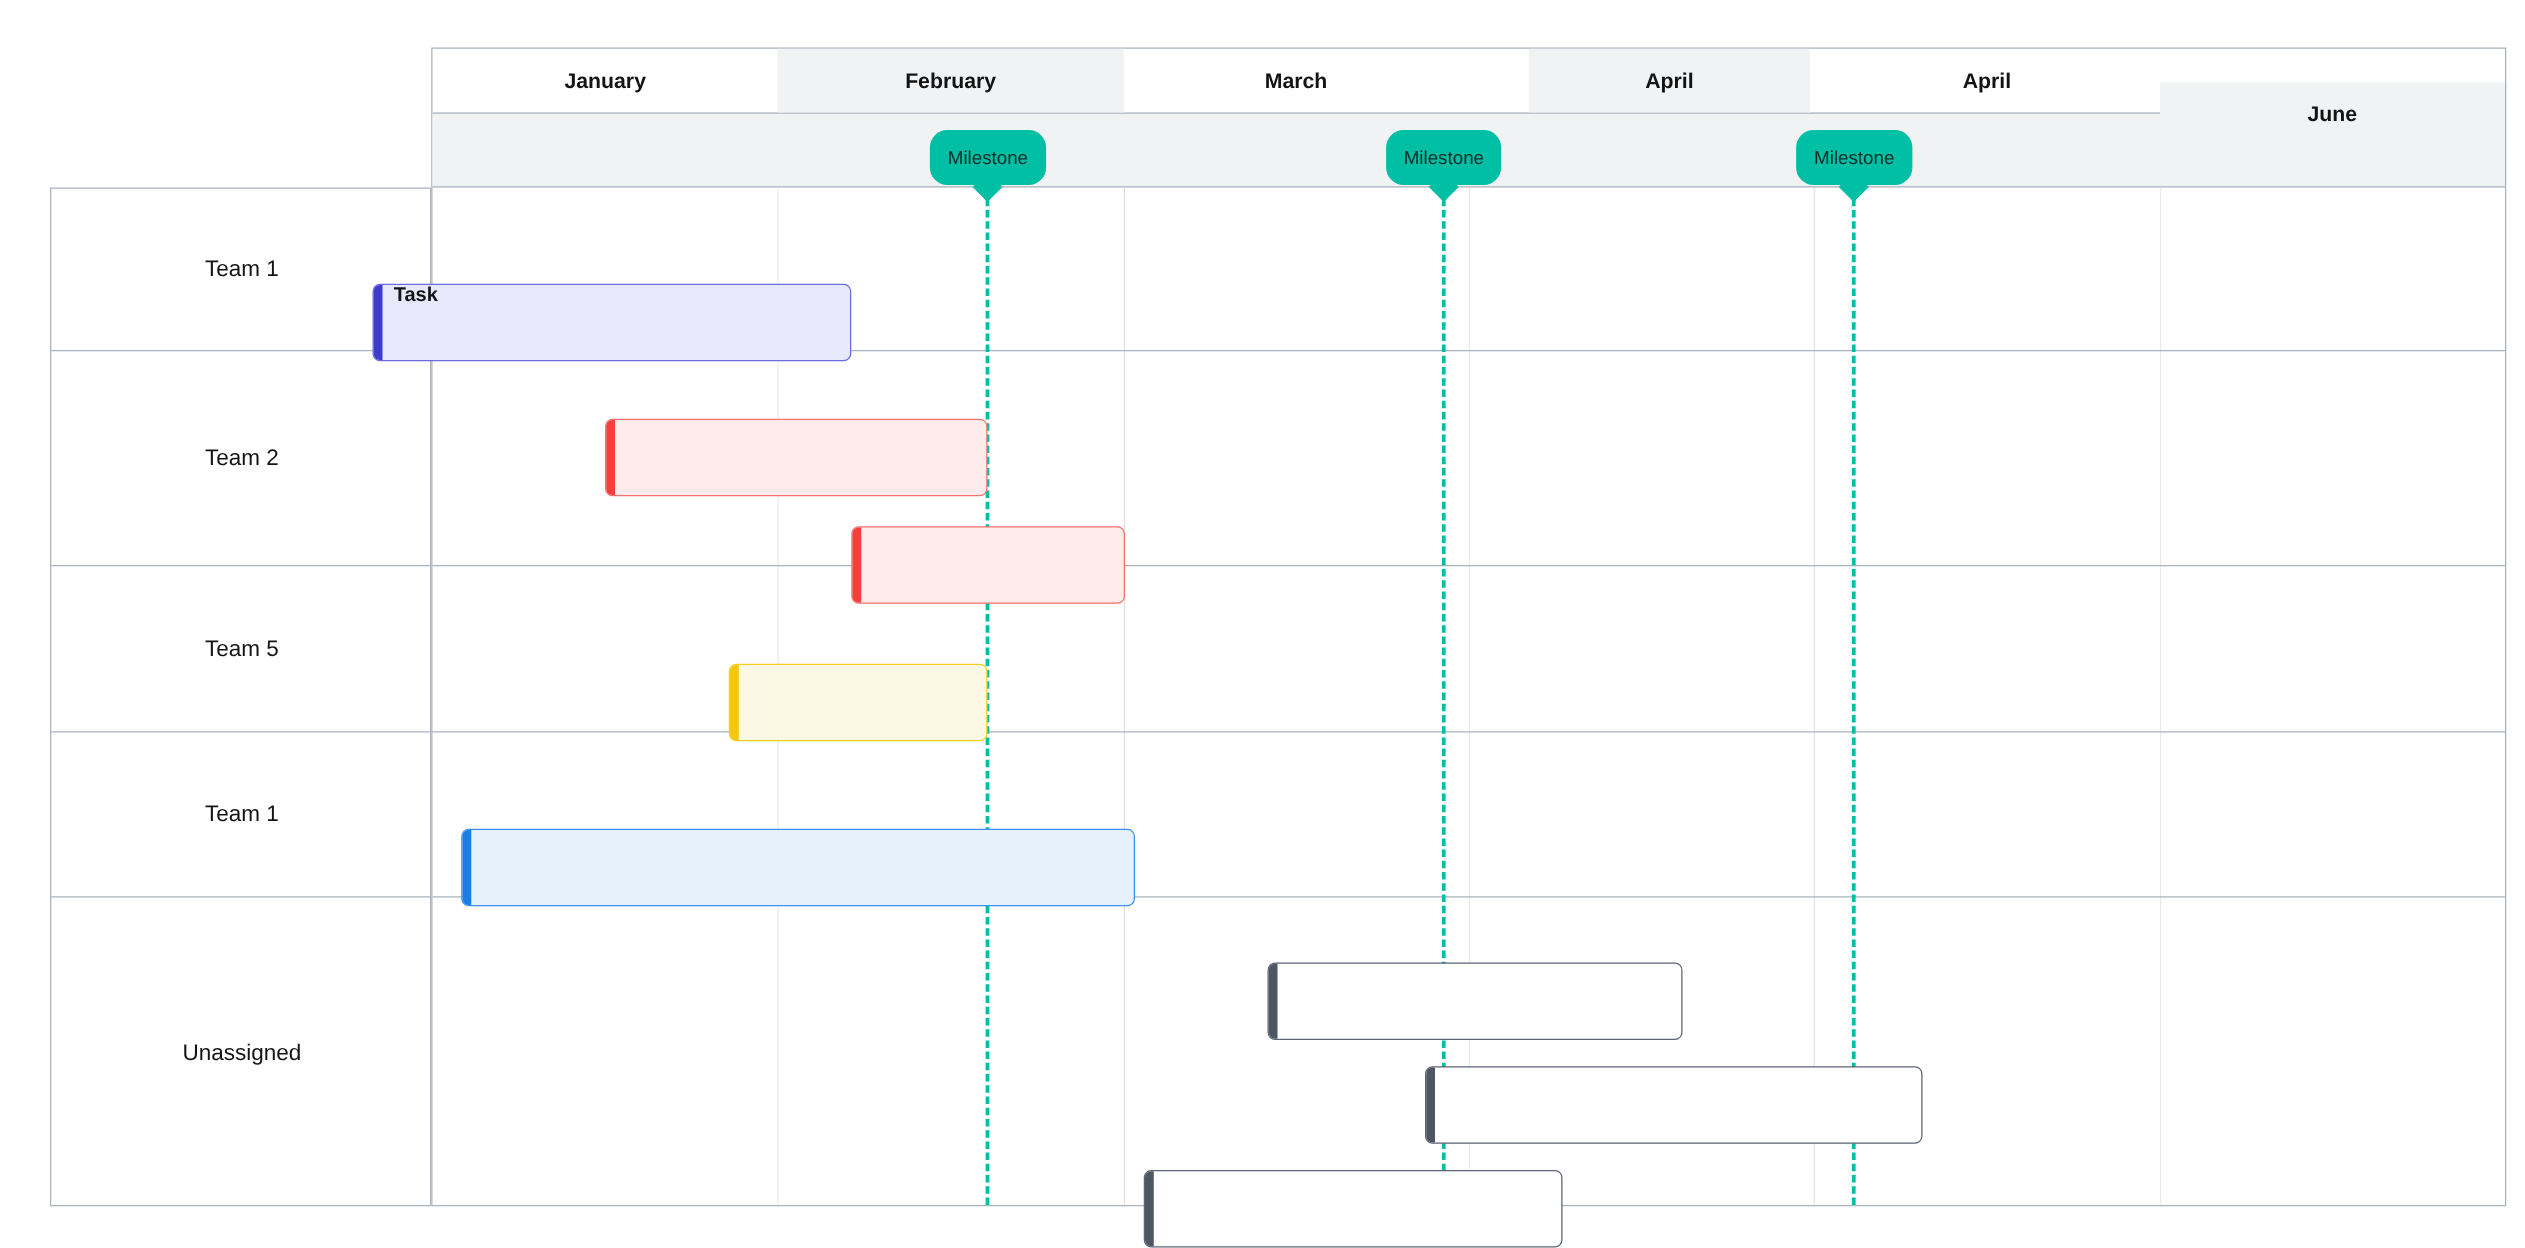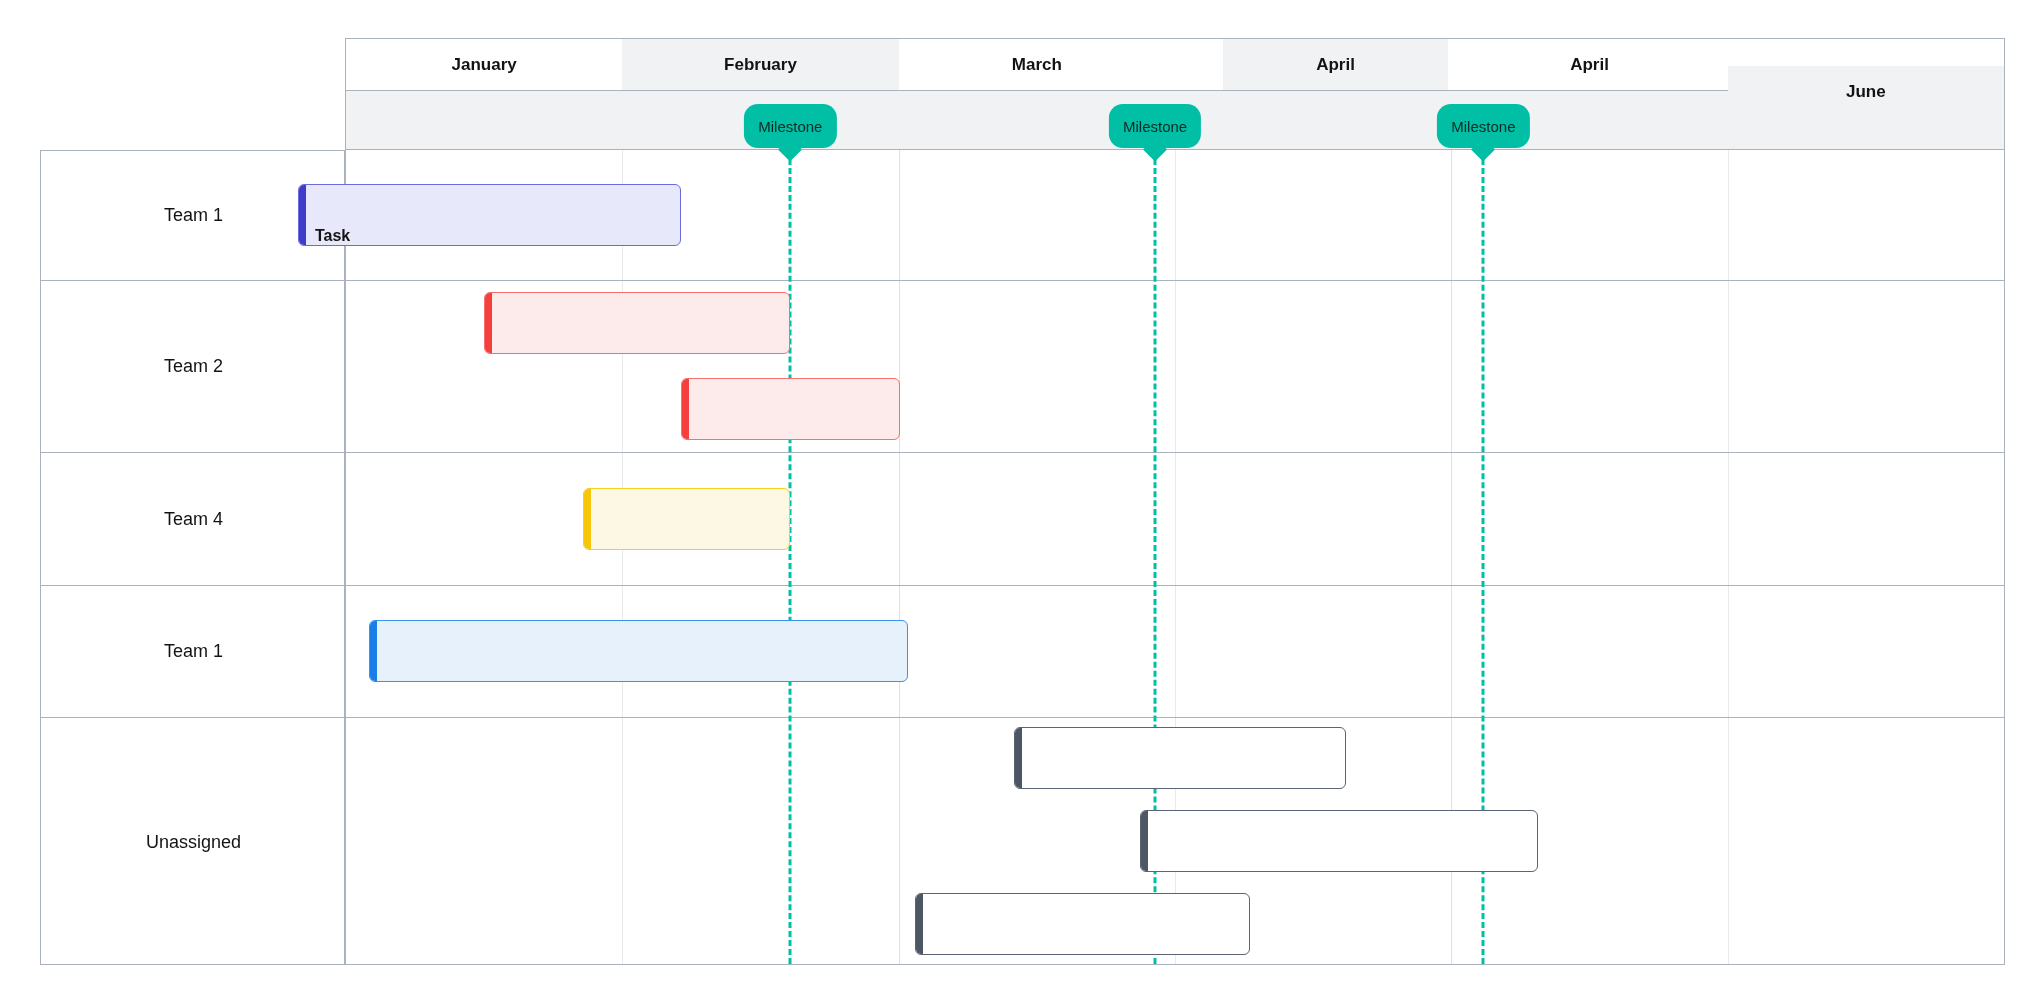--- a/index.html
+++ b/index.html
@@ -63,40 +63,40 @@
 
   
   .body-area{position:absolute;left:0;top:111px;width:1658px;height:814px;}
   .col-sep{position:absolute;top:0;width:1px;background:#e9eaec;height:100%;}
   .col-sep.major{background:#dfe1e4;}
   .row-sep{position:absolute;left:0;width:100%;height:1px;background:#a9b2bd;}
 
   
   .bar{
     position:absolute;box-sizing:border-box;border-radius:6px;
-    display:flex;align-items:flex-end;
+    display:flex;align-items:flex-start;margin-top:43px;
   }
   .bar .accent{
     position:absolute;left:0;top:0;bottom:0;width:7px;
     border-radius:5px 0 0 5px;
   }
   .bar-label{
     position:relative;margin-left:16px;font-size:16px;font-weight:bold;
     color:#141414;white-space:nowrap;
   }
 </style>
 </head>
 <body>
 
 <div id="gantt">
 
   <div class="label-col">
       <div class="row-label" style="top: 0px; height: 130px;">Team 1</div>
       <div class="row-label" style="top: 130px; height: 172px;">Team 2</div>
-      <div class="row-label" style="top: 302px; height: 133px;">Team 4</div>
+      <div class="row-label" style="top: 302px; height: 133px;">Team 5</div>
       <div class="row-label" style="top: 435px; height: 132px;">Team 1</div>
       <div class="row-label last" style="top: 567px; height: 248px;">Unassigned</div>
     </div>
 
   <div class="timeline">
     <div class="ms-band">
         <div class="ms-pill" style="left: 444.344px; background: rgb(0, 191, 165);">Milestone</div>
         <div class="ms-pill" style="left: 809.104px; background: rgb(0, 191, 165);">Milestone</div>
         <div class="ms-pill" style="left: 1137.39px; background: rgb(0, 191, 165);">Milestone</div>
       </div>

